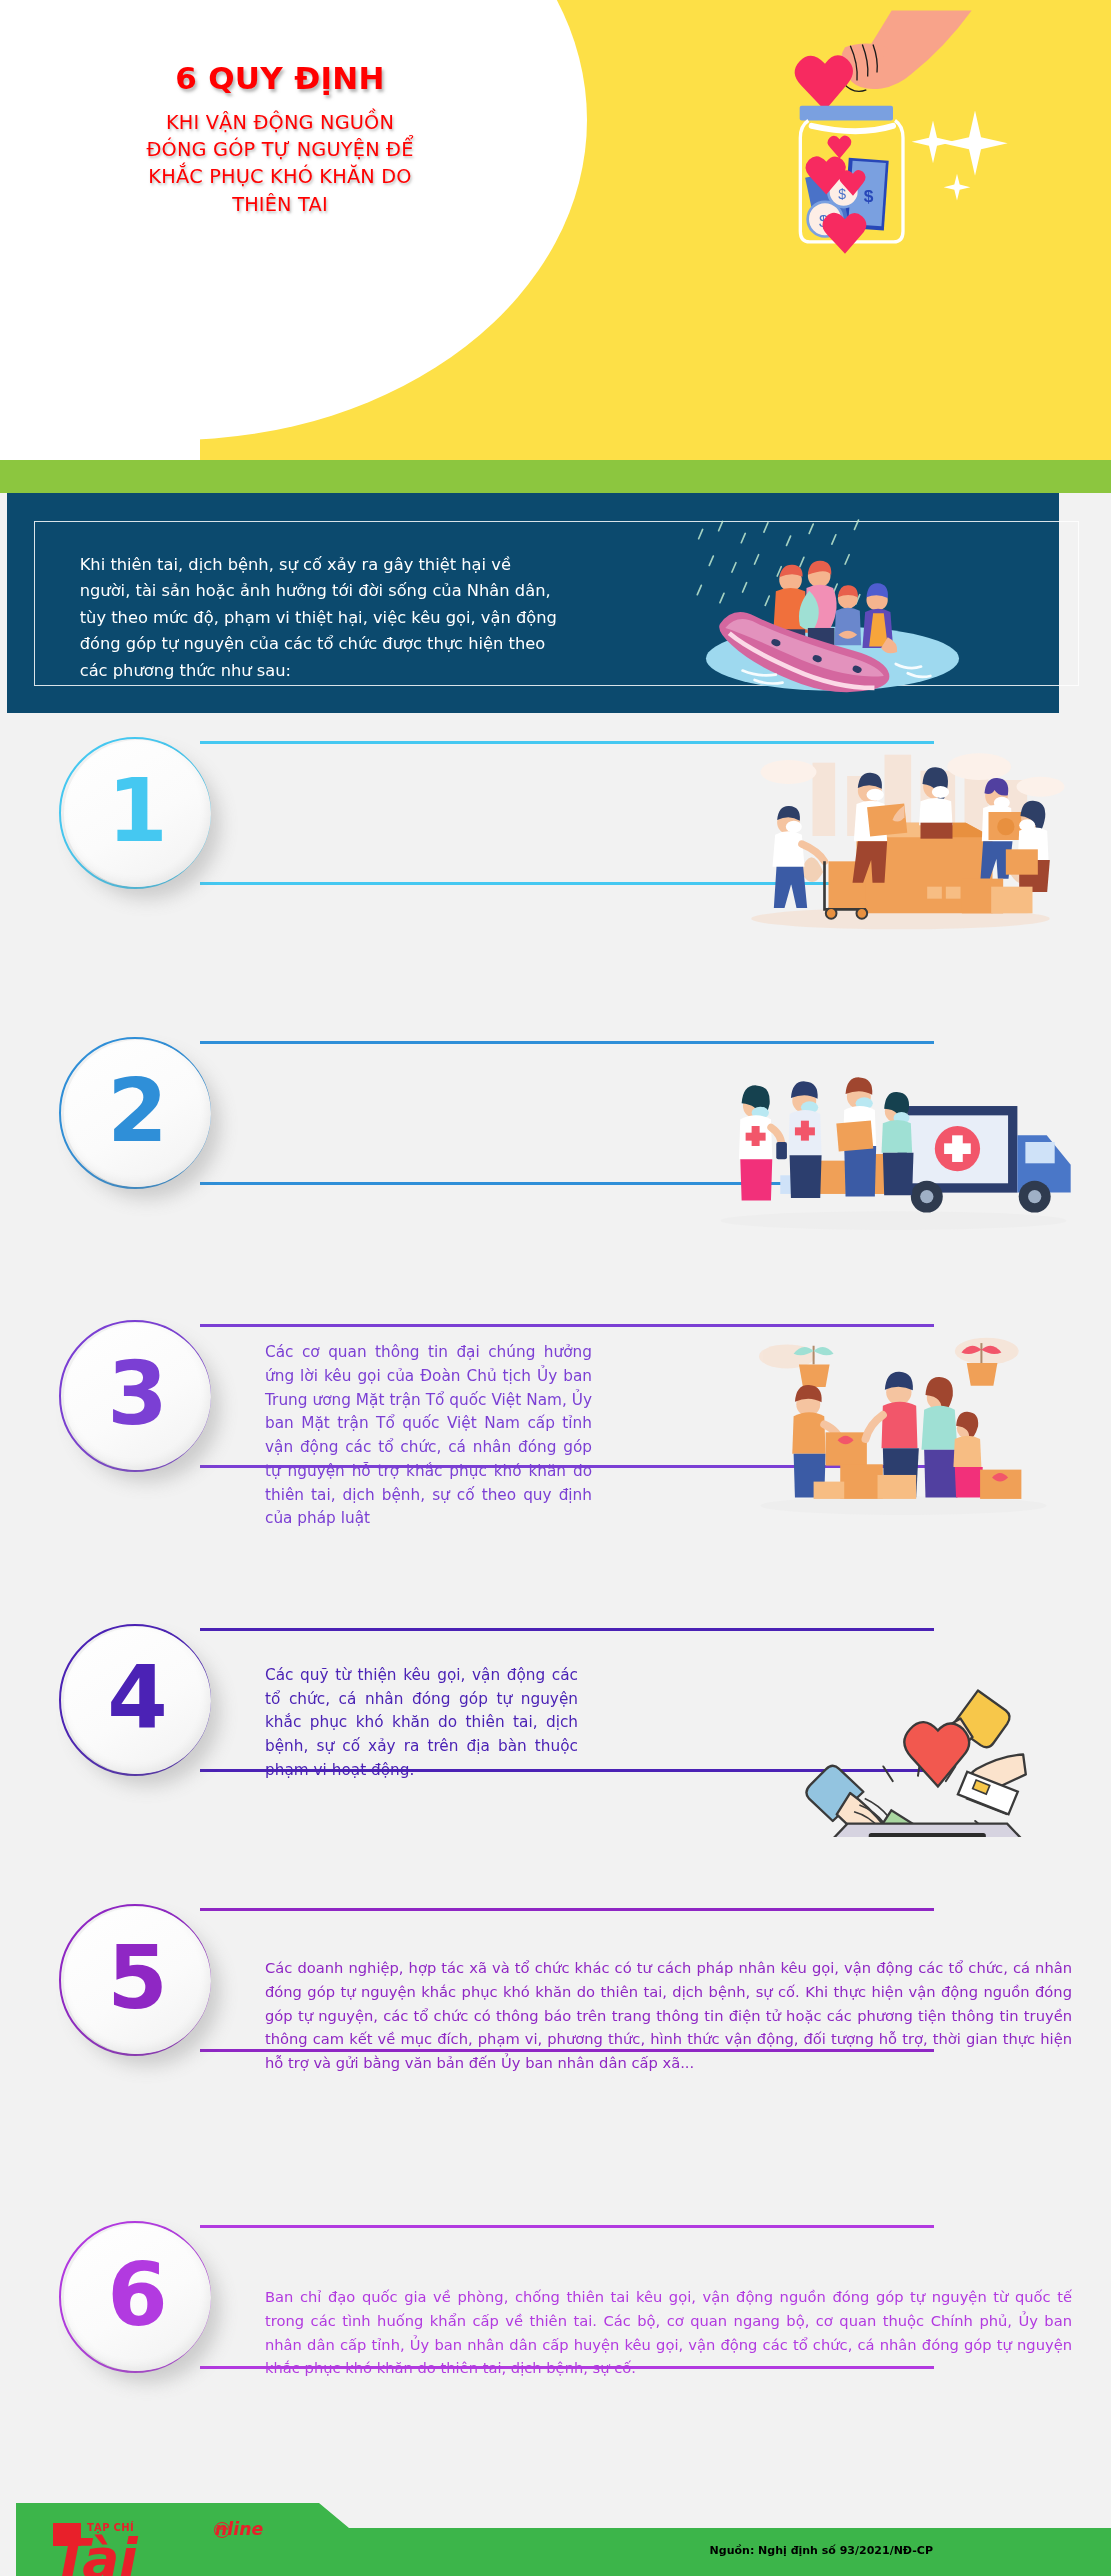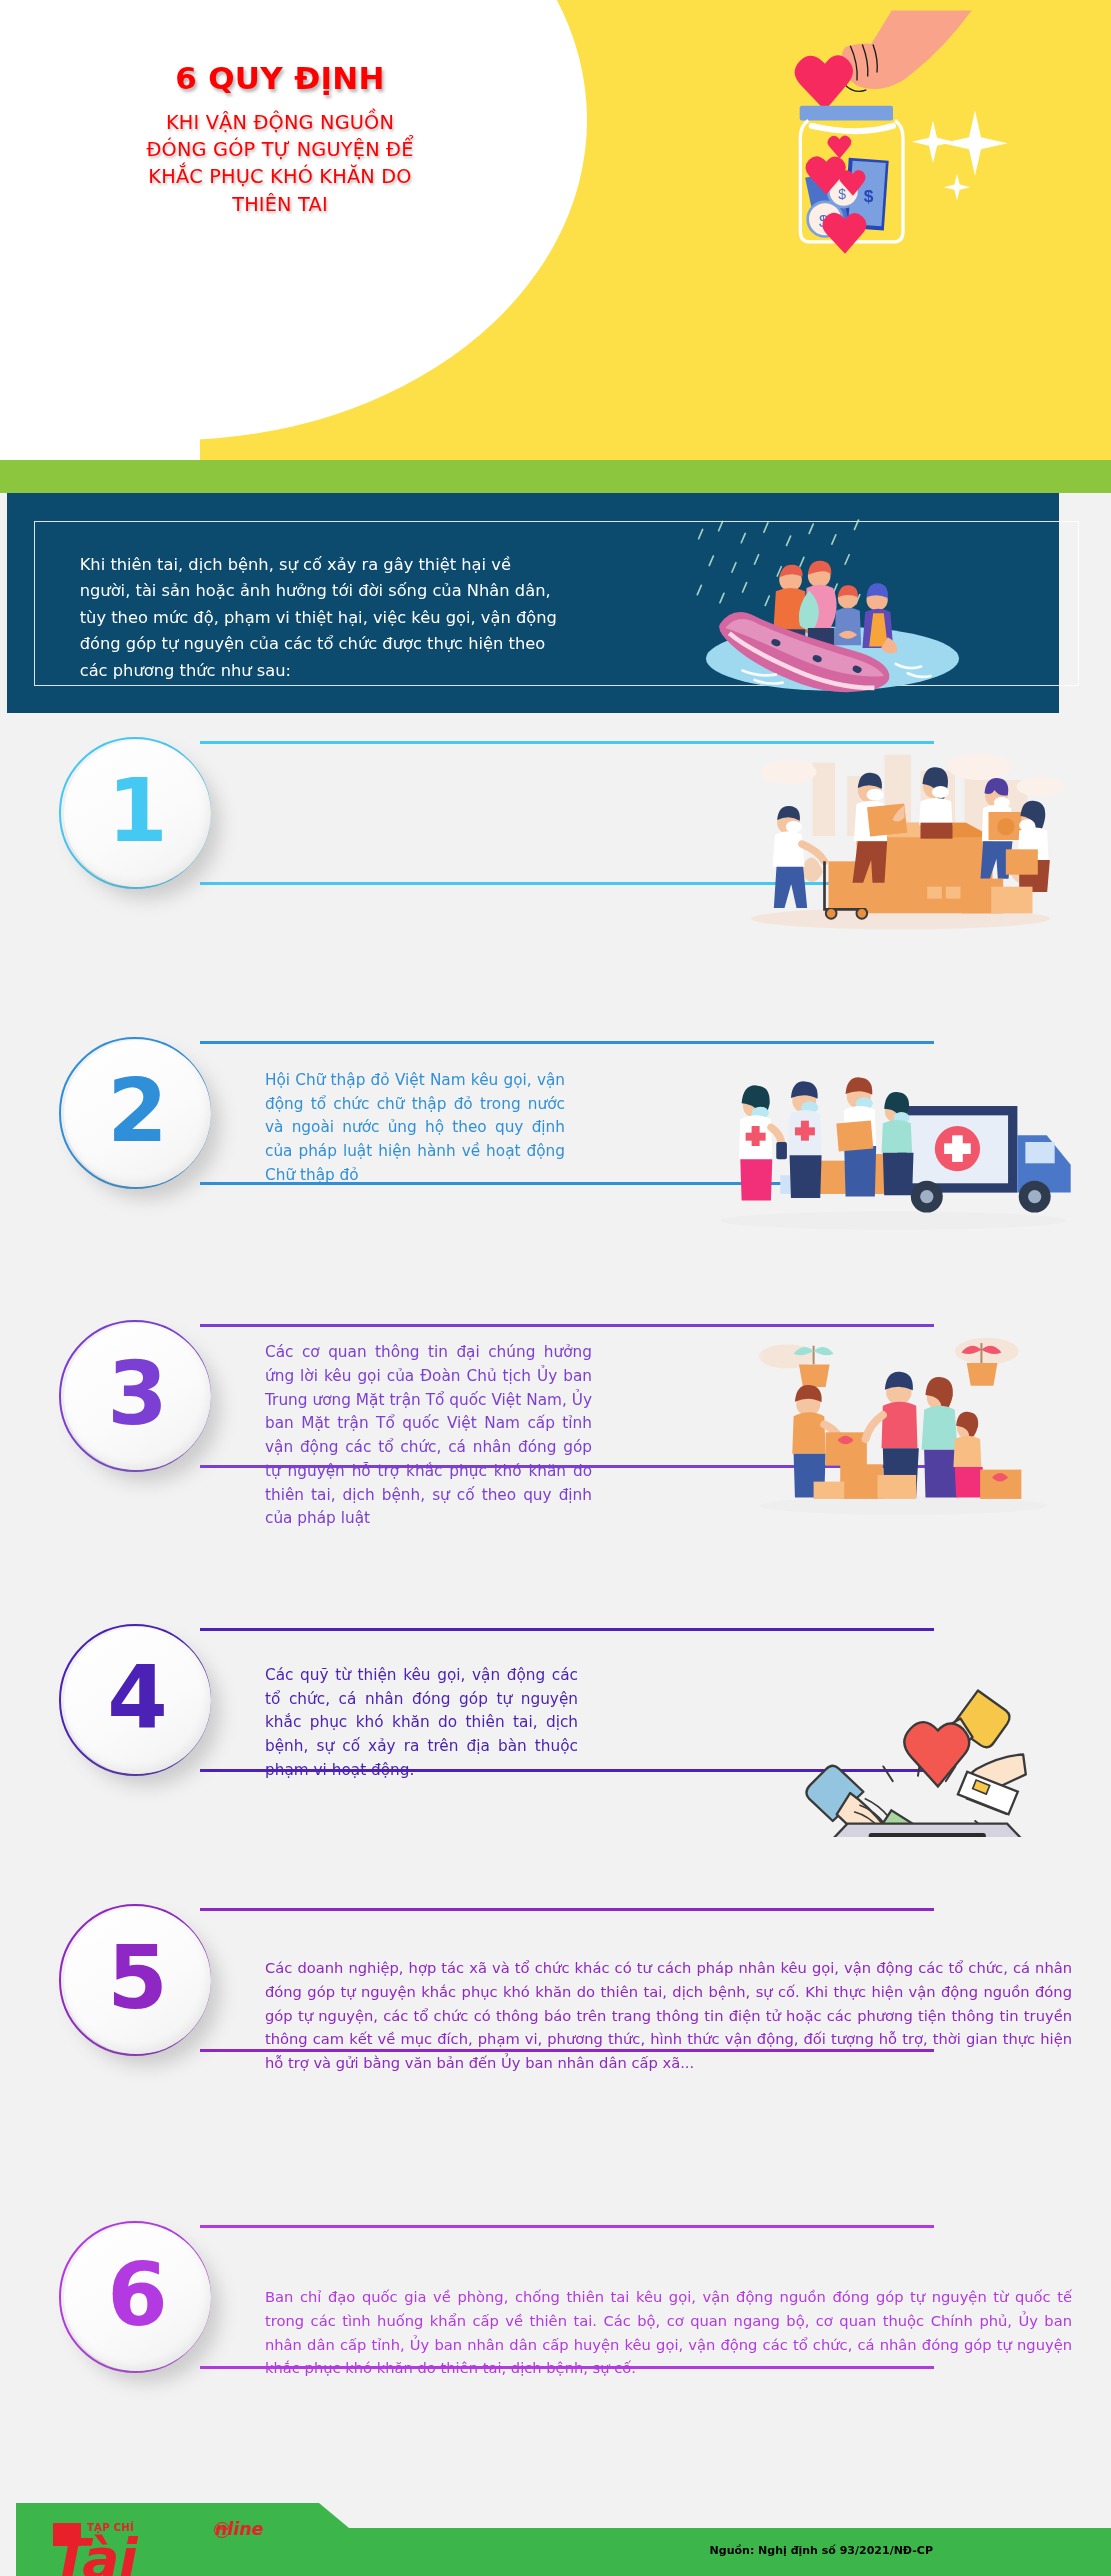--- a/index.html
+++ b/index.html
@@ -319,21 +319,20 @@
   </svg>
 </div>
 
 <div class="step" style="top:1037px; height:200px; --acc:#2f8fd8;">
   <div class="ring-line top"></div>
   <div class="ring-line bot"></div>
   <div class="ring"></div>
   <div class="circle">
     <span>2</span>
   </div>
-  <div class="step-text" style="left:265px; width:300px; top:32px;">Hội Chữ thập đỏ Việt Nam kêu gọi, vận động tổ chức chữ thập đỏ trong nước và ngoài nước ủng hộ theo quy định của pháp luật hiện hành về hoạt động Chữ thập đỏ</div>
   <svg class="step-art" viewBox="0 0 560 300" style="left:707px; top:5.3px; width:373px; height:200px;">
     <ellipse cx="280" cy="268" rx="260" ry="14" fill="#eeeeee"></ellipse>
 
     <rect x="286" y="96" width="180" height="130" fill="#2c3e6e"></rect>
     <rect x="300" y="110" width="152" height="102" fill="#e8eef8"></rect>
     <circle cx="376" cy="160" r="34" fill="#f2566a"></circle>
     <rect x="368" y="140" width="16" height="40" fill="#ffffff"></rect>
       <rect x="356" y="152" width="40" height="16" fill="#ffffff"></rect>
     <path d="M466 140 h44 l36 44 v42 h-80Z" fill="#4a77c8"></path>
     <rect x="478" y="150" width="44" height="32" fill="#cfe2f8"></rect>

